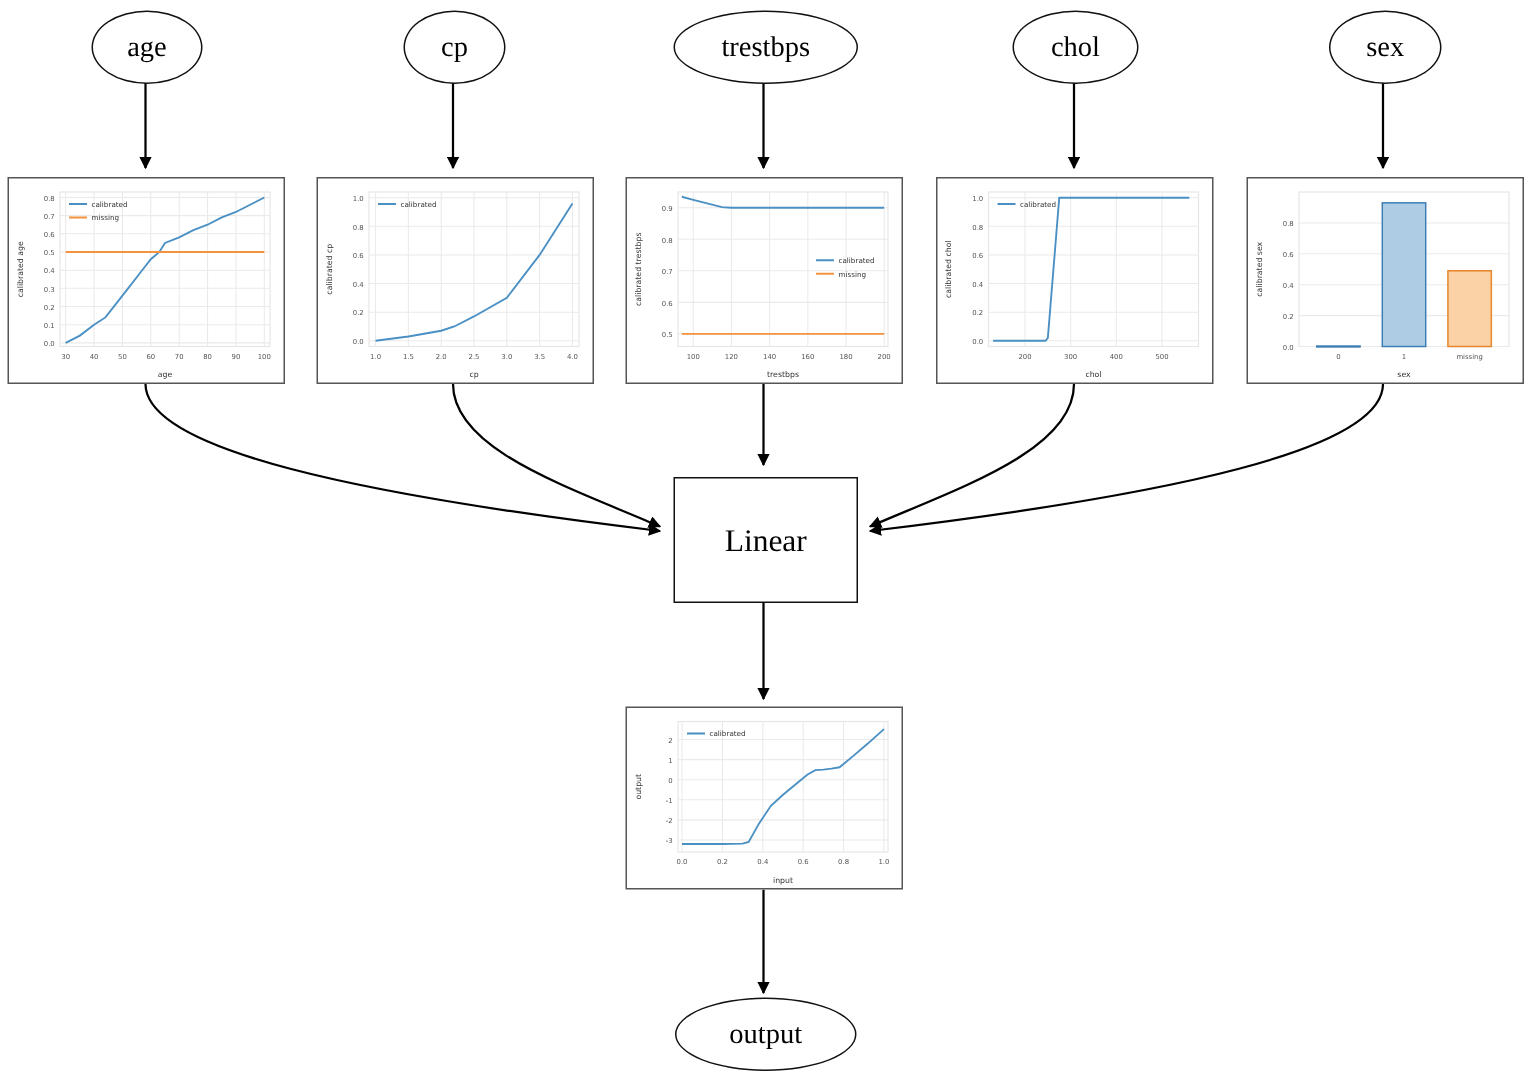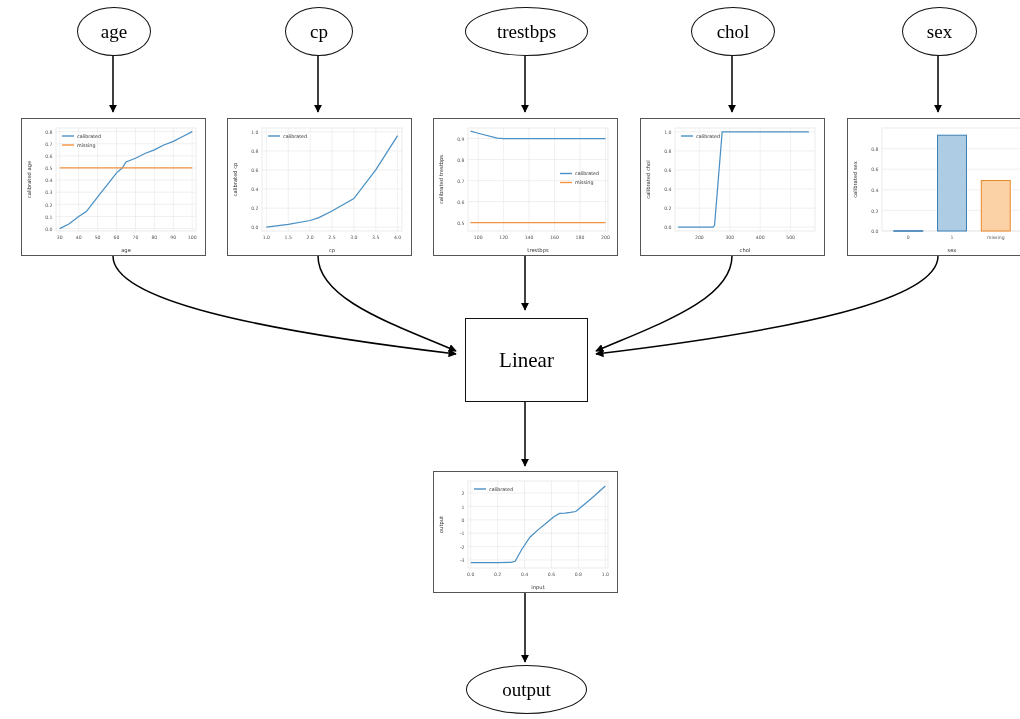--- a/index.html
+++ b/index.html
@@ -1,18 +1,18 @@
 <!DOCTYPE html>
 <html><head>
 <meta charset="utf-8">
 <style>
   html,body{margin:0;padding:0;background:#ffffff;}
   body{width:1020px;height:719px;position:relative;overflow:hidden;
        font-family:"Liberation Serif",serif;}
-  #canvas{position:absolute;left:16px;top:0;width:840px;height:719px;}
+  #canvas{position:absolute;left:0;top:0;width:840px;height:719px;}
   .node-ellipse{position:absolute;border:1.2px solid #111;border-radius:50%;
                 background:#fff;display:flex;align-items:center;justify-content:center;
                 font-family:"Liberation Serif",serif;font-size:19px;color:#000;}
   .node-box{position:absolute;border:1.4px solid #111;background:#fff;
             display:flex;align-items:center;justify-content:center;
             font-family:"Liberation Serif",serif;font-size:21px;color:#000;}
   .panel{position:absolute;border:1.6px solid #555;background:#fff;box-sizing:border-box;}
   .panel svg{display:block;}
   .edges{position:absolute;left:0;top:0;pointer-events:none;}
 </style>

